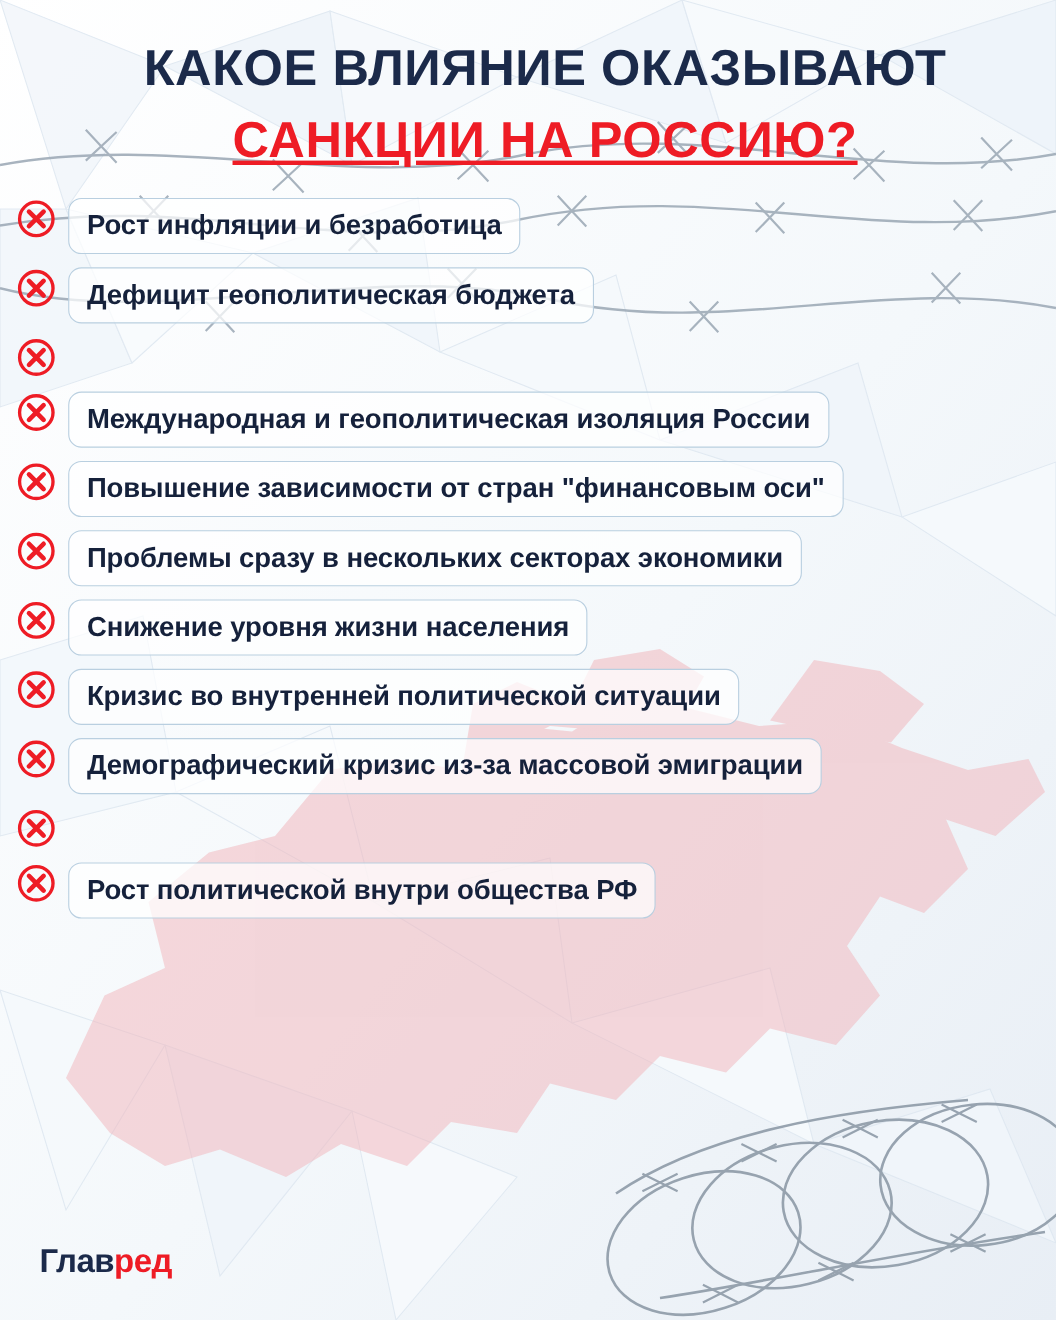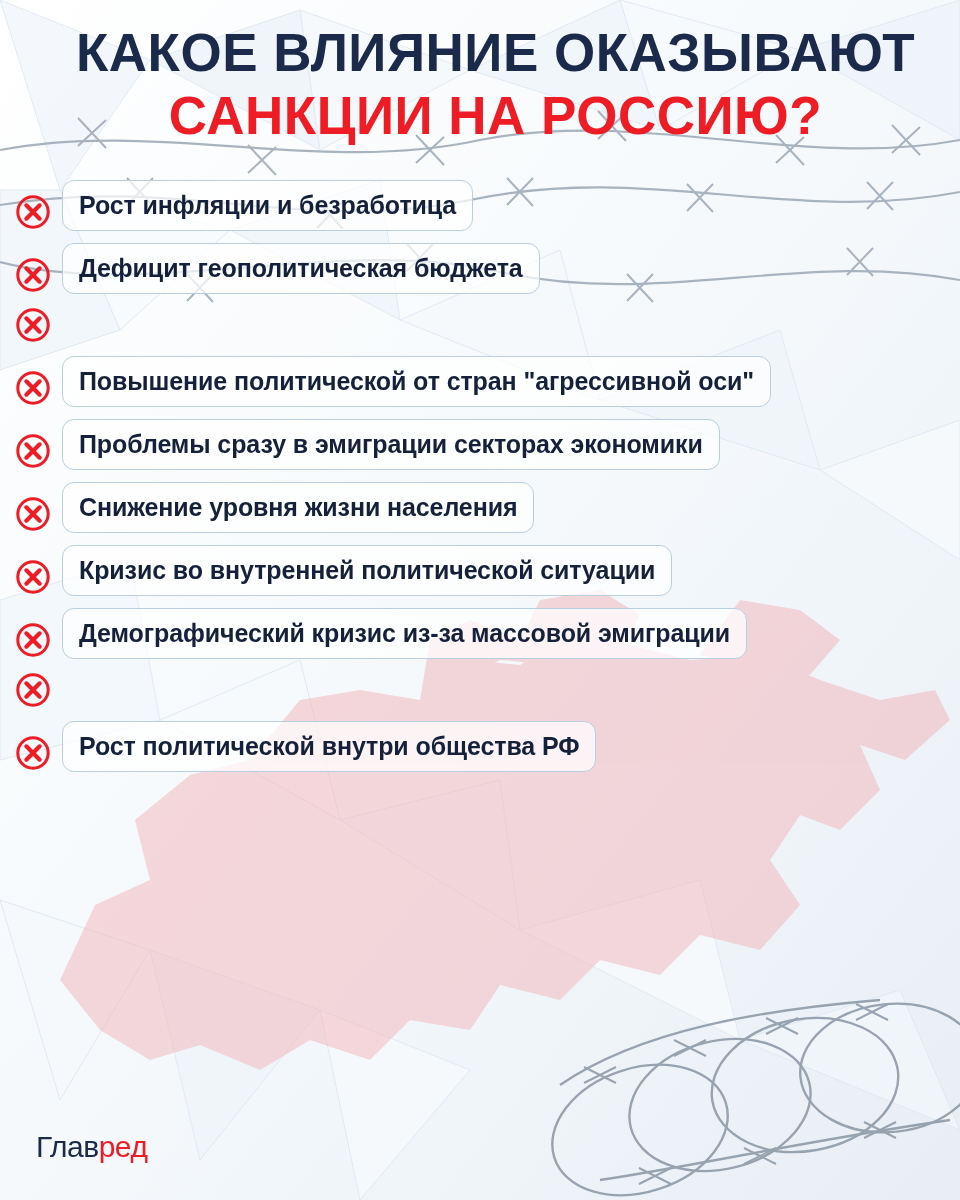--- a/index.html
+++ b/index.html
@@ -40,41 +40,41 @@
     position: absolute;
     top: 22px;
     left: 0;
     width: 960px;
     text-align: center;
     z-index: 5;
   }
   .title-line {
     font-family: "Liberation Sans", sans-serif;
     font-weight: bold;
-    font-size: 53px;
+    font-size: 46px;
     letter-spacing: 0.5px;
     line-height: 1.18;
-    margin: 0;
+    margin: 12px;
     white-space: nowrap;
     padding-left: 31px;
   }
   .title-line-1 { color: #1b2a4a; }
-  .title-line-2 { color: #ee1c25; }
+  .title-line-2 { color: #ee1c25; text-decoration: underline; }
 
   
   .list {
     position: absolute;
     top: 180px;
     left: 0;
     width: 960px;
     z-index: 4;
   }
   .row {
     display: flex;
-    align-items: flex-end;
+    align-items: flex-start;
     margin-bottom: 12px;
     padding-left: 14px;
   }
   .icon-x {
     flex: 0 0 auto;
     width: 38px;
     height: 38px;
     margin-right: 10px;
     display: block;
   }
@@ -98,21 +98,21 @@
   .pill .ln {
     display: block;
   }
 
   
   .logo {
     position: absolute;
     left: 36px;
     bottom: 36px;
     font-size: 30px;
-    font-weight: normal;
+    font-weight: bold;
     letter-spacing: -0.5px;
     z-index: 6;
   }
   .logo .part-a { color: #1b2a4a; }
   .logo .part-b { color: #ee1c25; }
 </style>
 </head>
 <body>
 
 <div class="poster">
@@ -223,35 +223,42 @@
       <div class="pill">Дефицит геополитическая бюджета</div>
     </div>
 
     <div class="row">
       <svg class="icon-x" viewBox="0 0 40 40">
         <circle cx="20" cy="20" r="16" fill="none" stroke="#ee1c25" stroke-width="3.2"></circle>
         <path d="M13,13 L27,27 M27,13 L13,27" stroke="#ee1c25" stroke-width="4.4" stroke-linecap="round"></path>
       </svg>
     </div>
 
-
-    <div class="row">
-      <svg class="icon-x" viewBox="0 0 40 40">
-        <circle cx="20" cy="20" r="16" fill="none" stroke="#ee1c25" stroke-width="3.2"></circle>
-        <path d="M13,13 L27,27 M27,13 L13,27" stroke="#ee1c25" stroke-width="4.4" stroke-linecap="round"></path>
-      </svg>
-      <div class="pill">Повышение политической от стран "агрессивной оси"</div>
-    </div>
-
-    <div class="row">
-      <svg class="icon-x" viewBox="0 0 40 40">
-        <circle cx="20" cy="20" r="16" fill="none" stroke="#ee1c25" stroke-width="3.2"></circle>
-        <path d="M13,13 L27,27 M27,13 L13,27" stroke="#ee1c25" stroke-width="4.4" stroke-linecap="round"></path>
-      </svg>
-      <div class="pill">Проблемы сразу в эмиграции секторах экономики</div>
+    <div class="row">
+      <svg class="icon-x" viewBox="0 0 40 40">
+        <circle cx="20" cy="20" r="16" fill="none" stroke="#ee1c25" stroke-width="3.2"></circle>
+        <path d="M13,13 L27,27 M27,13 L13,27" stroke="#ee1c25" stroke-width="4.4" stroke-linecap="round"></path>
+      </svg>
+      <div class="pill">Международная и геополитическая изоляция России</div>
+    </div>
+
+    <div class="row">
+      <svg class="icon-x" viewBox="0 0 40 40">
+        <circle cx="20" cy="20" r="16" fill="none" stroke="#ee1c25" stroke-width="3.2"></circle>
+        <path d="M13,13 L27,27 M27,13 L13,27" stroke="#ee1c25" stroke-width="4.4" stroke-linecap="round"></path>
+      </svg>
+      <div class="pill">Повышение зависимости от стран "финансовым оси"</div>
+    </div>
+
+    <div class="row">
+      <svg class="icon-x" viewBox="0 0 40 40">
+        <circle cx="20" cy="20" r="16" fill="none" stroke="#ee1c25" stroke-width="3.2"></circle>
+        <path d="M13,13 L27,27 M27,13 L13,27" stroke="#ee1c25" stroke-width="4.4" stroke-linecap="round"></path>
+      </svg>
+      <div class="pill">Проблемы сразу в нескольких секторах экономики</div>
     </div>
 
     <div class="row">
       <svg class="icon-x" viewBox="0 0 40 40">
         <circle cx="20" cy="20" r="16" fill="none" stroke="#ee1c25" stroke-width="3.2"></circle>
         <path d="M13,13 L27,27 M27,13 L13,27" stroke="#ee1c25" stroke-width="4.4" stroke-linecap="round"></path>
       </svg>
       <div class="pill">Снижение уровня жизни населения</div>
     </div>
 

